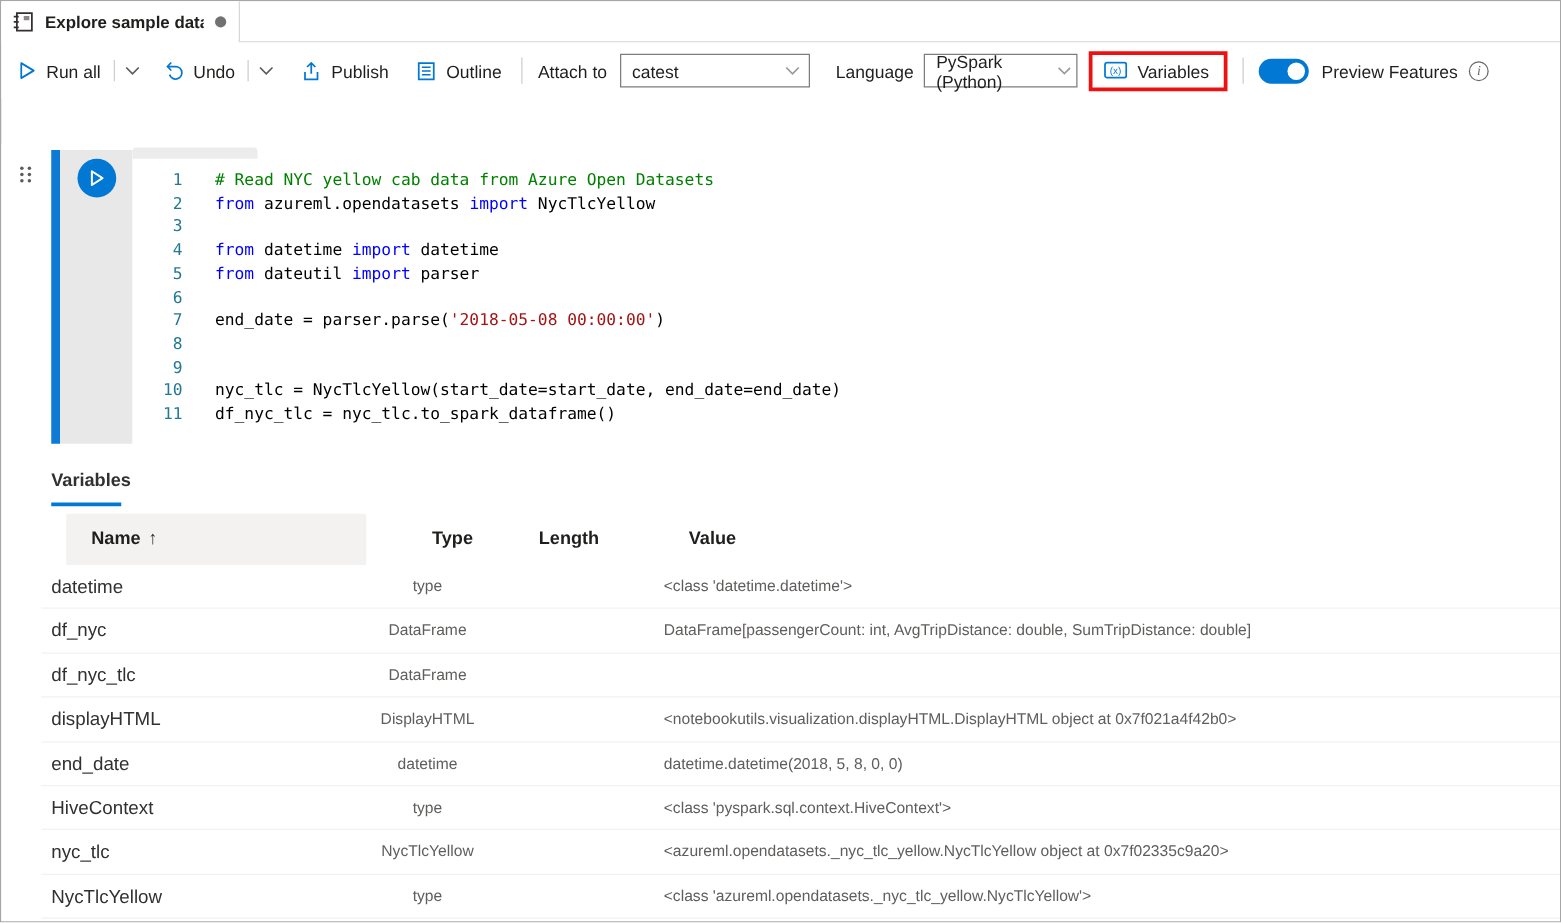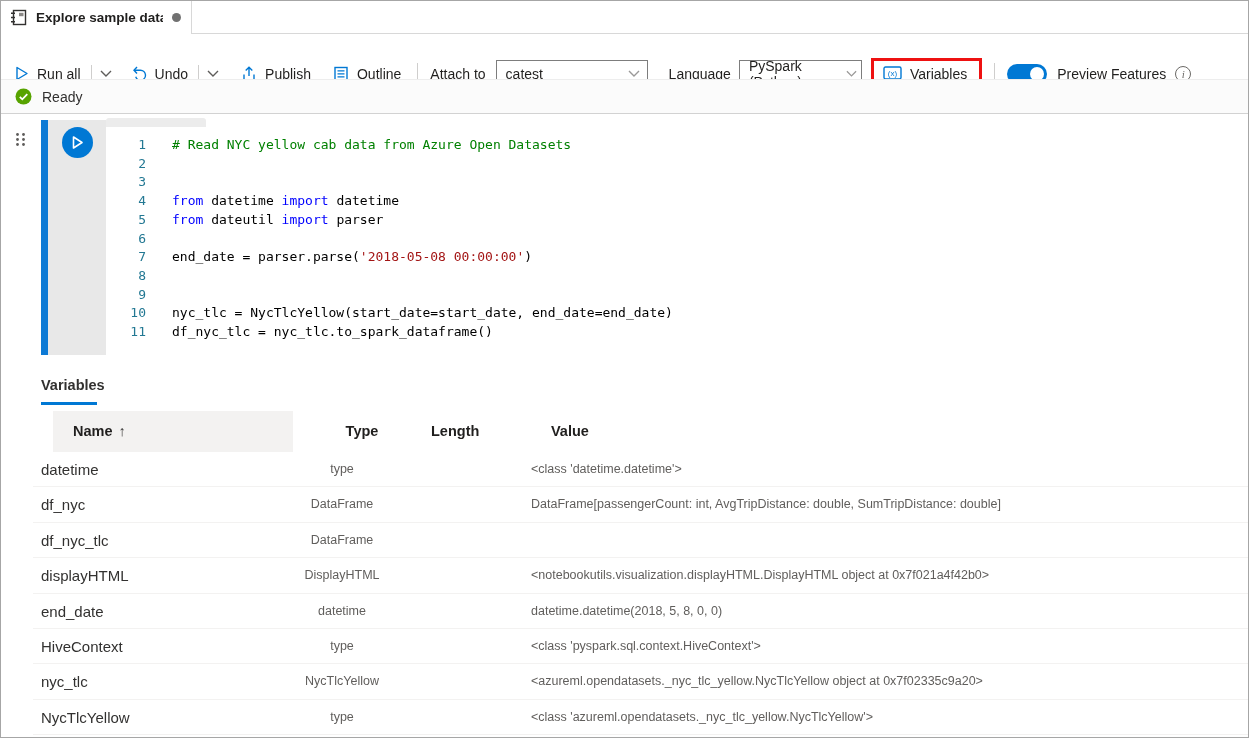--- a/index.html
+++ b/index.html
@@ -11,21 +11,21 @@
   
   .tabbar { position:absolute; top:0; left:0; right:0; height:33px; display:flex; background:#fff; }
   .tab { width:191px; height:33px; display:flex; align-items:center; gap:9px;
          padding:0 10px 0 9px; border-right:1px solid #d8d8d8; background:#fff; }
   .tab-title { font-size:13.5px; font-weight:700; color:#201f1e; white-space:nowrap;
                overflow:hidden; }
   .dirty-dot { width:9px; height:9px; border-radius:50%; background:#717171; flex:none; }
   .tabbar-rest { flex:1; border-bottom:1px solid #d8d8d8; }
 
   
-  .toolbar { position:absolute; top:50px; left:0; right:0; height:45px; background:#fff;
+  .toolbar { position:absolute; top:33px; left:0; right:0; height:45px; background:#fff;
              display:flex; align-items:center; padding-left:14px; }
   .tb-btn { display:inline-flex; align-items:center; gap:8px; font-size:14px; color:#201f1e;
             background:none; border:none; cursor:pointer; font-family:inherit; white-space:nowrap; }
   .sep { width:1px; height:17px; background:#cfcecd; }
   .chev-btn { background:none; border:none; cursor:pointer; display:inline-flex; align-items:center; }
   .tb-label { font-size:14px; color:#201f1e; white-space:nowrap; }
   .combo { height:27px; border:1px solid #7d7d7d; background:#fff; display:inline-flex;
            align-items:center; justify-content:space-between; padding:0 7px 0 9px;
            font-size:14px; color:#201f1e; cursor:pointer; }
   .var-wrap { border:3px solid #ee1111; padding:5px 12px 5px 9px; display:inline-flex; }
@@ -192,29 +192,20 @@
 
     <span class="sep" style="margin-left:12px;height:21px"></span>
 
     <div class="toggle" style="margin-left:12px">
       <span class="knob"></span>
     </div>
     <span class="tb-label" style="margin-left:10px">Preview Features</span>
     <span class="info-icon" style="margin-left:9px">i</span>
   </div>
 
-  <div class="statusbar">
-    <span>
-      <svg width="17" height="17" viewBox="0 0 17 17">
-        <circle cx="8.5" cy="8.5" r="8" fill="#57a300"></circle>
-        <path d="M4.8 8.8l2.5 2.5 5-5.2" fill="none" stroke="#fff" stroke-width="1.8"></path>
-      </svg>
-    </span>
-    <span class="status-text">Ready</span>
-  </div>
 
   <div class="editor">
     <span class="drag-handle">
       <svg width="11" height="15" viewBox="0 0 11 15">
         <circle cx="2.5" cy="2.5" r="1.4" fill="#5e5c5a"></circle>
           <circle cx="8.5" cy="2.5" r="1.4" fill="#5e5c5a"></circle>
         <circle cx="2.5" cy="7.5" r="1.4" fill="#5e5c5a"></circle>
           <circle cx="8.5" cy="7.5" r="1.4" fill="#5e5c5a"></circle>
         <circle cx="2.5" cy="12.5" r="1.4" fill="#5e5c5a"></circle>
           <circle cx="8.5" cy="12.5" r="1.4" fill="#5e5c5a"></circle>
@@ -233,20 +224,21 @@
       </div>
       <div class="code-region">
         <div class="cell-notch"></div>
         <div id="code-lines">
             <div class="line">
               <span class="lnum">1</span>
               <span class="lcode"><span class="tok-com"># Read NYC yellow cab data from Azure Open Datasets</span></span>
             </div>
             <div class="line">
               <span class="lnum">2</span>
+              <span class="lcode"><span class="tok-kw">from</span><span class="tok-pl"> azureml.opendatasets </span><span class="tok-kw">import</span><span class="tok-pl"> NycTlcYellow</span></span>
             </div>
             <div class="line">
               <span class="lnum">3</span>
               <span class="lcode">&nbsp;</span>
             </div>
             <div class="line">
               <span class="lnum">4</span>
               <span class="lcode"><span class="tok-kw">from</span><span class="tok-pl"> datetime </span><span class="tok-kw">import</span><span class="tok-pl"> datetime</span></span>
             </div>
             <div class="line">

